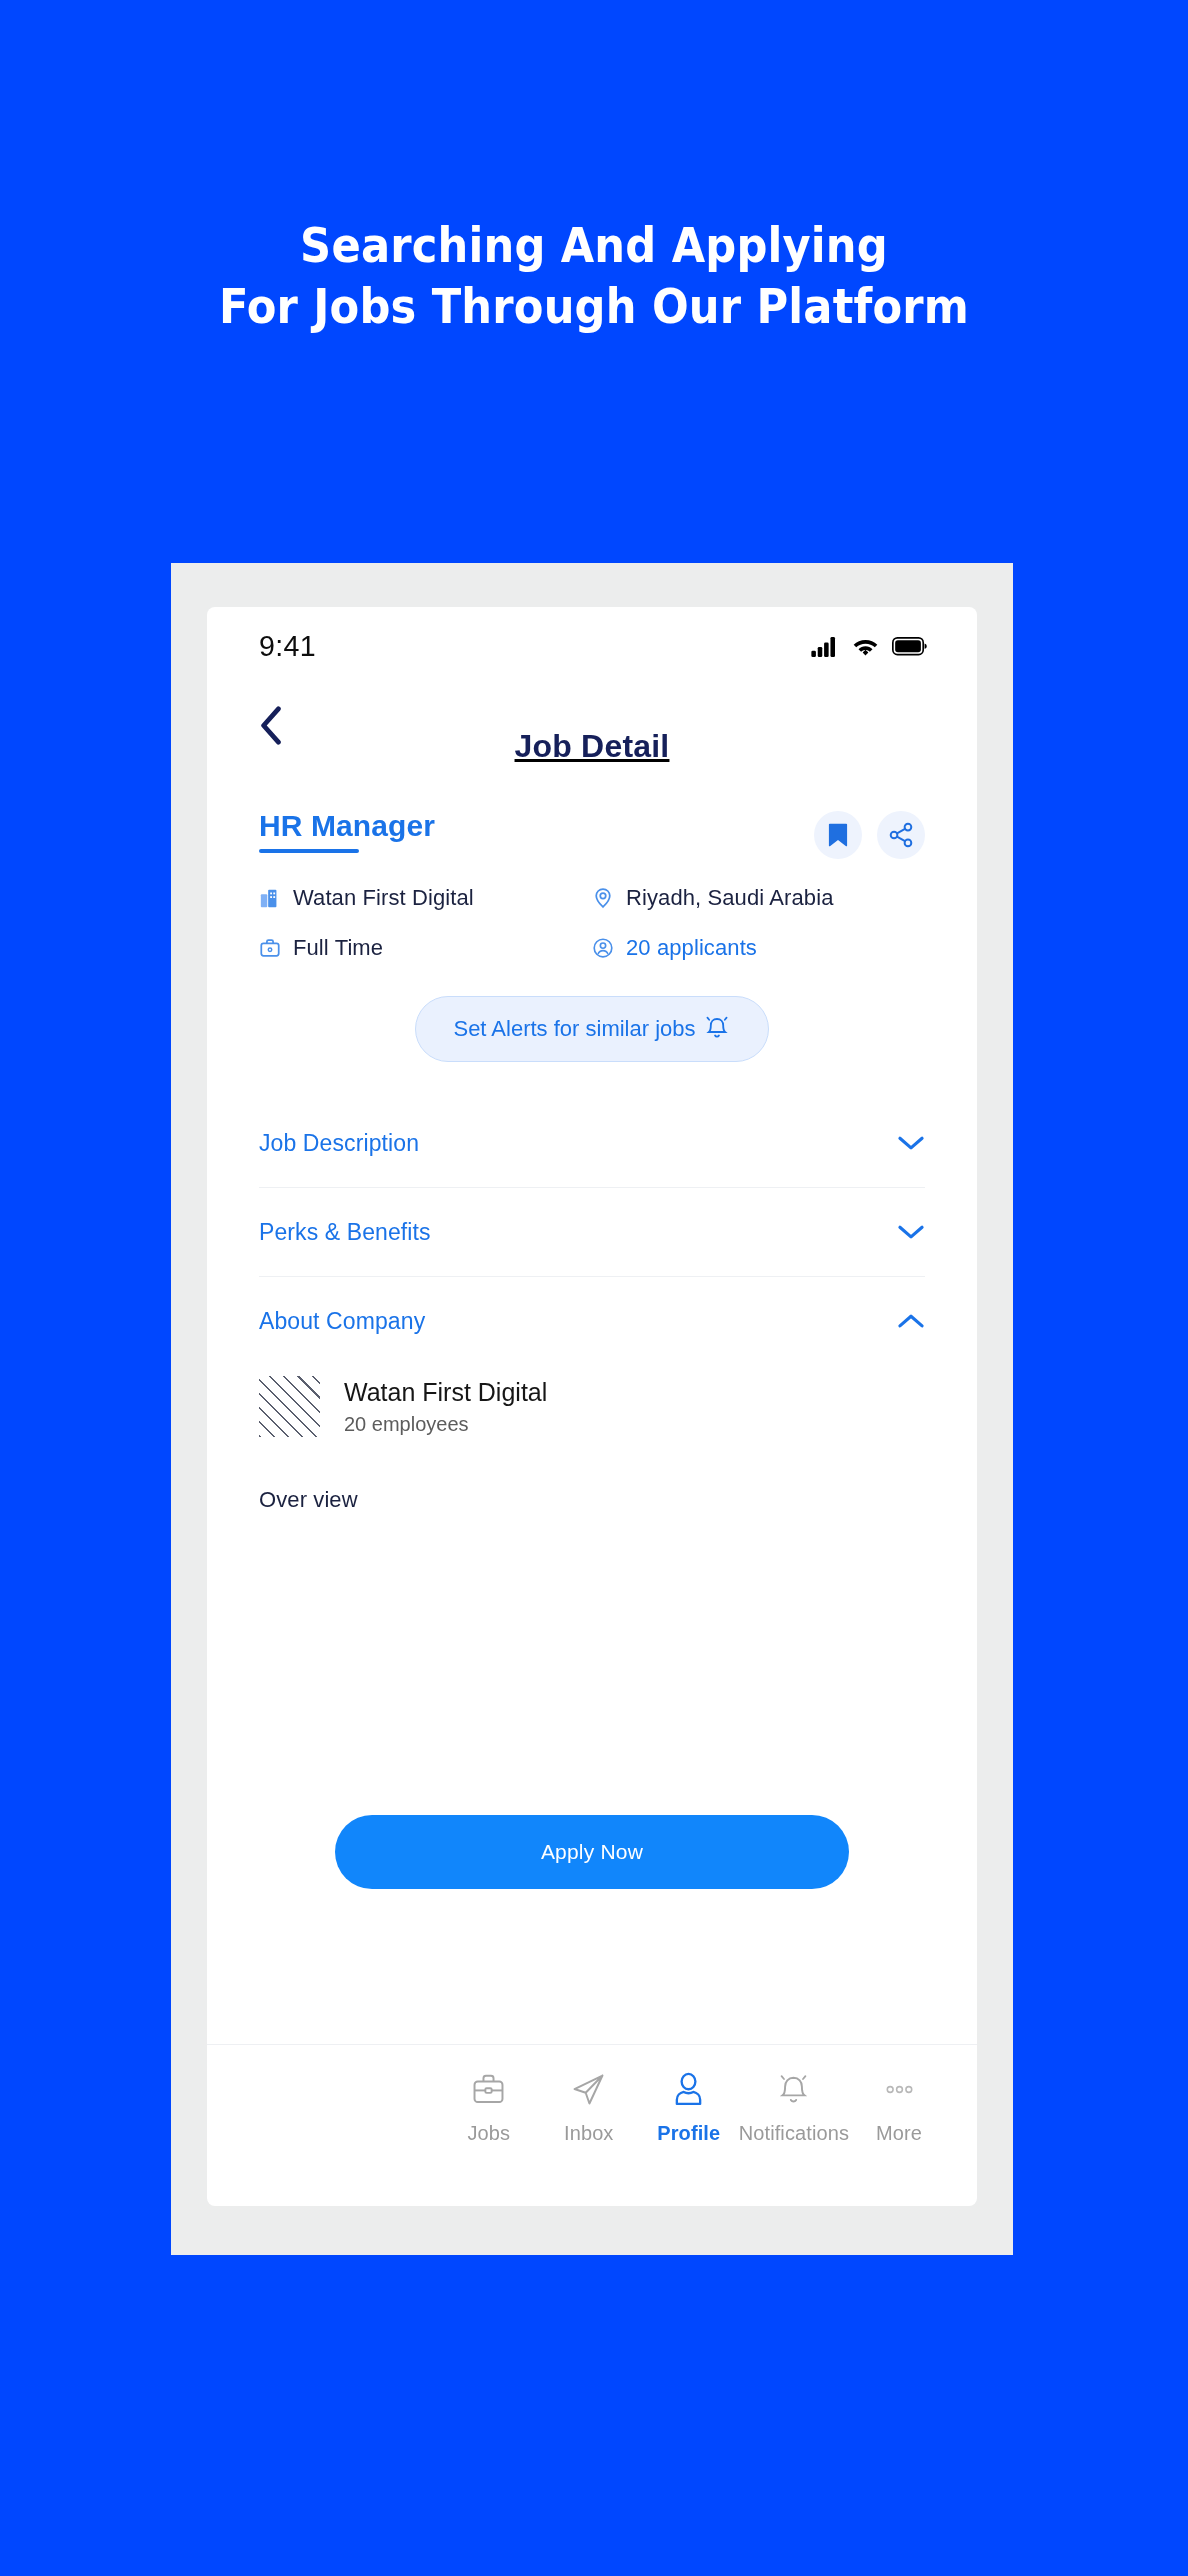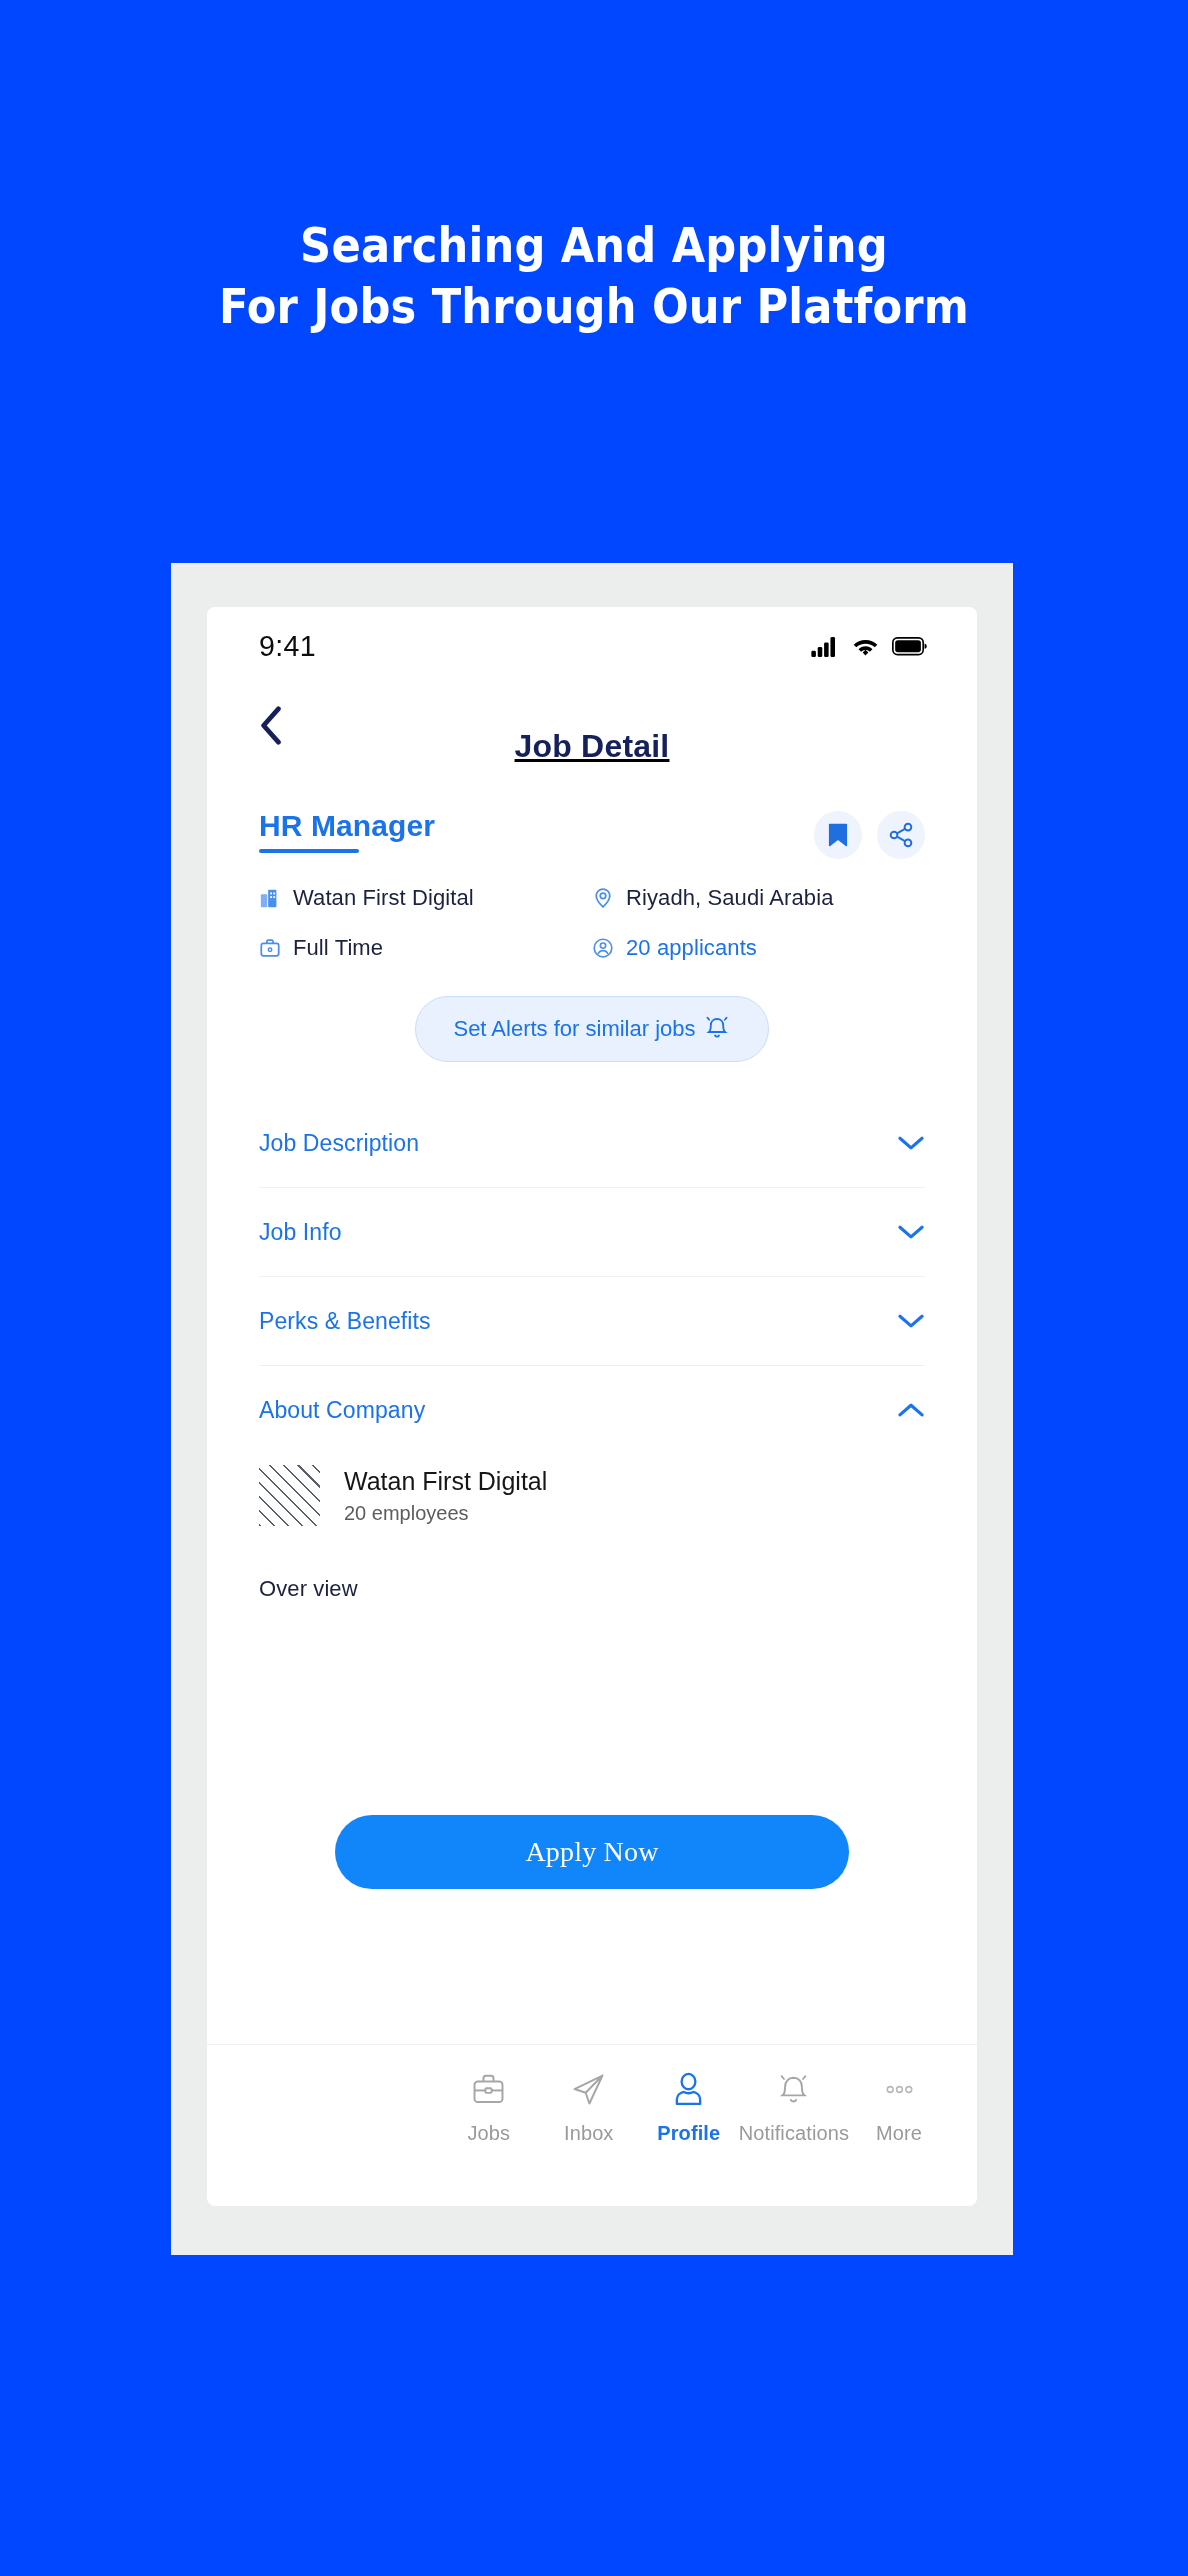--- a/index.html
+++ b/index.html
@@ -143,22 +143,22 @@
 
   
   .apply-wrap {
     position:absolute; left:0; right:0; bottom:155px;
     display:flex; justify-content:center;
   }
   .apply-btn {
     width:514px; height:74px;
     background:#1186fb; color:#ffffff;
     border:none; border-radius:37px;
-    font-family:Liberation Serif, serif;
-    font-size:28px; font-weight:500; letter-spacing:0.2px;
+    font-family:Liberation Sans, sans-serif;
+    font-size:21px; font-weight:500; letter-spacing:0.2px;
     cursor:pointer;
   }
 
   
   .tabbar {
     flex:0 0 162px; height:162px;
     border-top:1.2px solid #eef0f3;
     display:flex; align-items:flex-start; justify-content:flex-end;
     padding:24px 28px 0 22px;
   }
@@ -296,28 +296,20 @@
 
           <div class="acc">
             <div class="acc-head">
               <span class="acc-label">Job Description</span>
               <svg width="28" height="16.6" viewBox="0 0 30 18">
                 <path d="M3 3.5 L15 14 L27 3.5" fill="none" stroke="#1a73e8" stroke-width="3.4" stroke-linecap="round" stroke-linejoin="round"></path>
               </svg>
             </div>
           </div>
 
-          <div class="acc">
-            <div class="acc-head">
-              <span class="acc-label">Job Info</span>
-              <svg width="28" height="16.6" viewBox="0 0 30 18">
-                <path d="M3 3.5 L15 14 L27 3.5" fill="none" stroke="#1a73e8" stroke-width="3.4" stroke-linecap="round" stroke-linejoin="round"></path>
-              </svg>
-            </div>
-          </div>
 
           <div class="acc">
             <div class="acc-head">
               <span class="acc-label">Perks &amp; Benefits</span>
               <svg width="28" height="16.6" viewBox="0 0 30 18">
                 <path d="M3 3.5 L15 14 L27 3.5" fill="none" stroke="#1a73e8" stroke-width="3.4" stroke-linecap="round" stroke-linejoin="round"></path>
               </svg>
             </div>
           </div>
 

